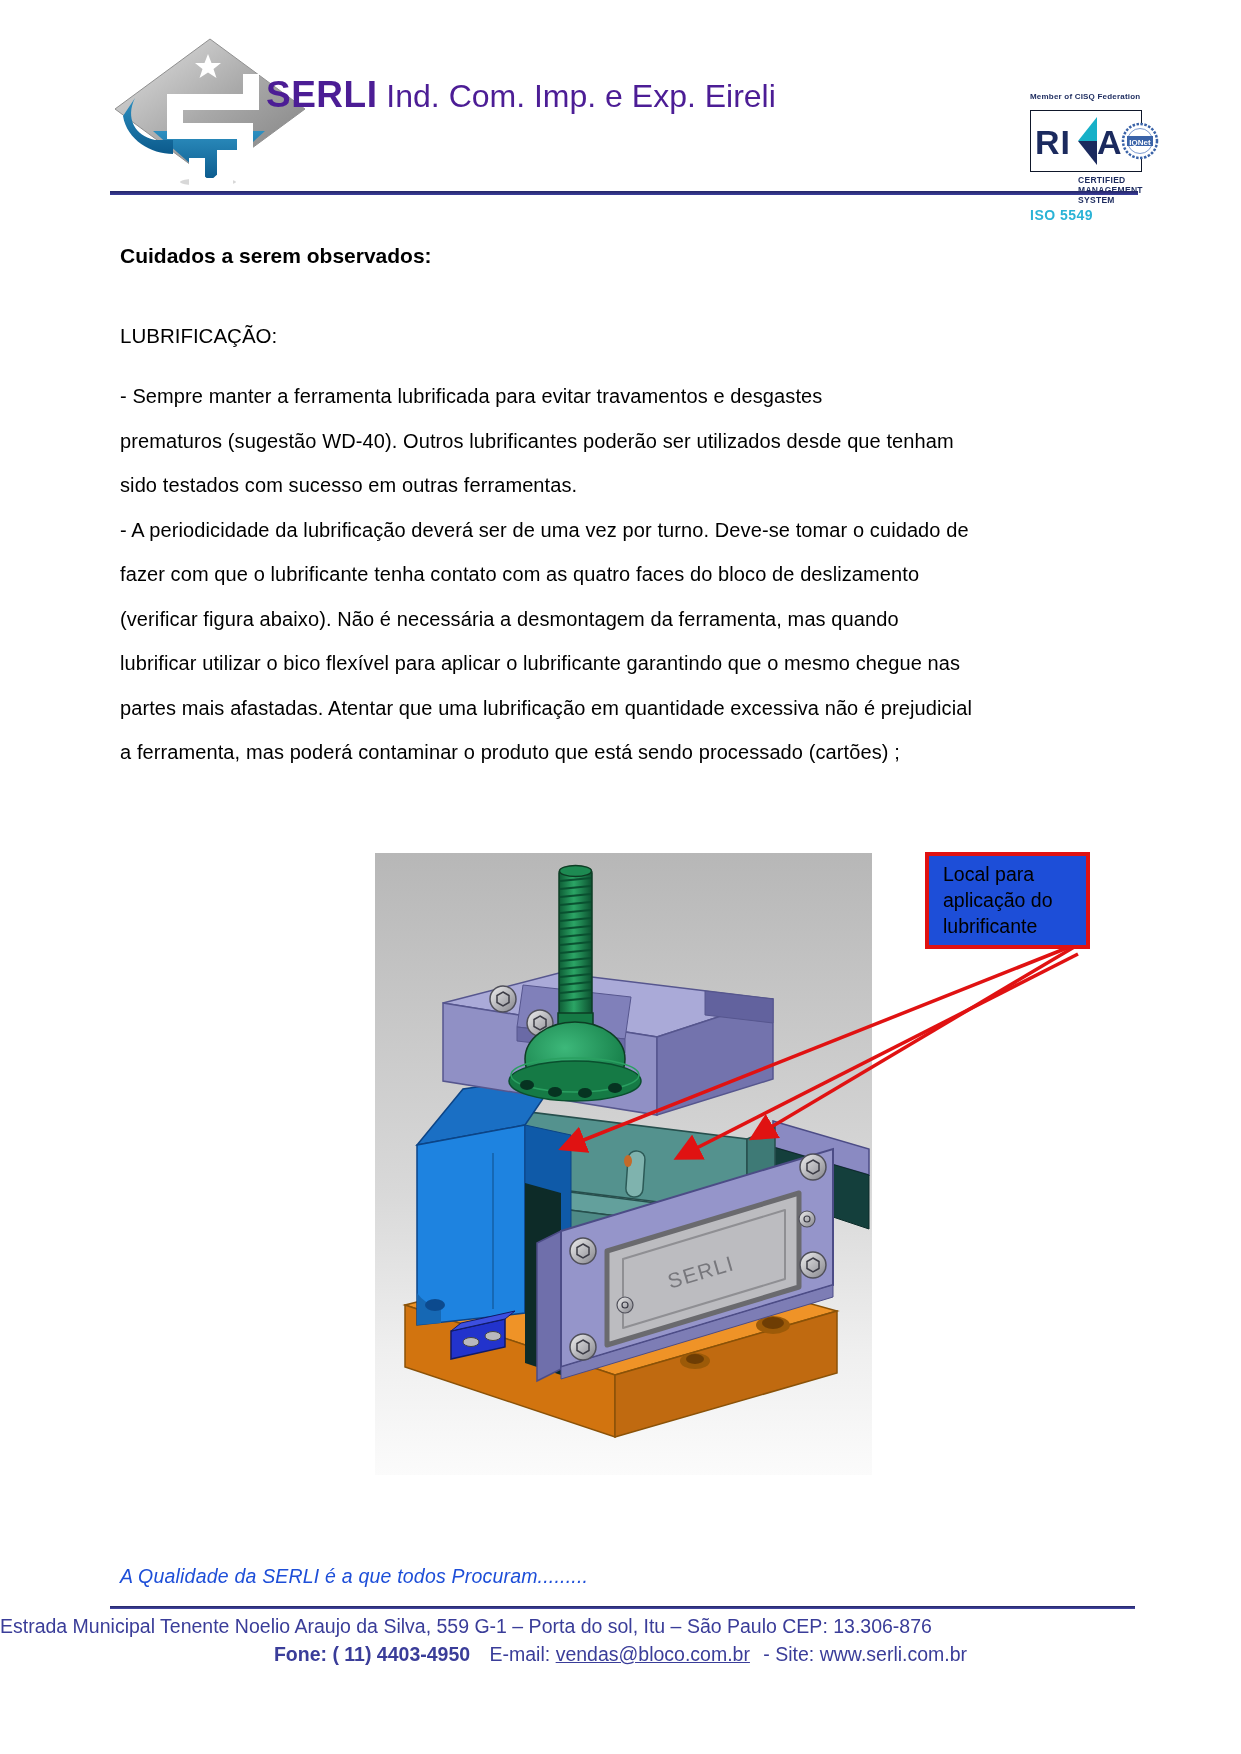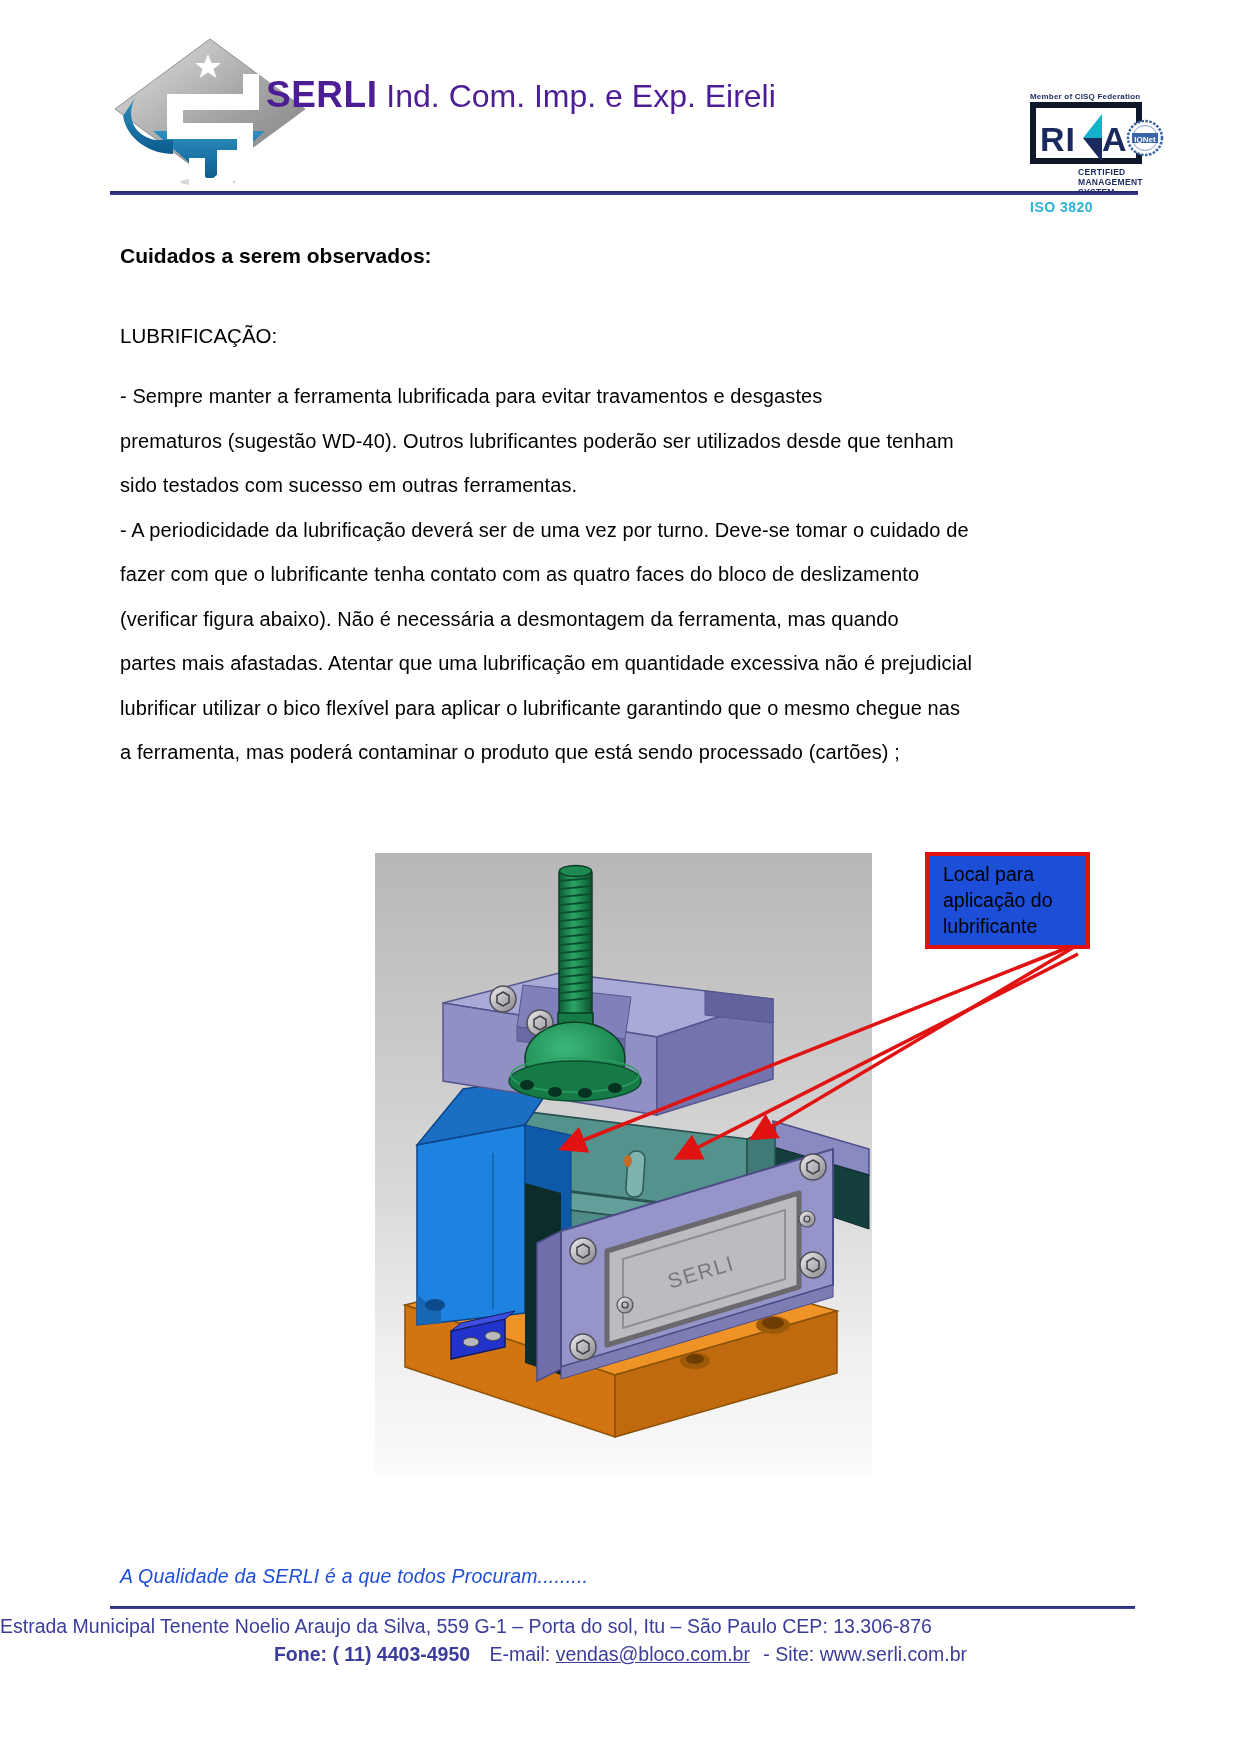--- a/index.html
+++ b/index.html
@@ -11,21 +11,21 @@
   }
   
   .logo { position:absolute; left:113px; top:36px; width:200px; height:150px; }
   .brand-title { position:absolute; left:266px; top:74px; white-space:nowrap; color:#4c1d95; }
   .brand-title .bold { font-size:37px; font-weight:bold; letter-spacing:0.5px; }
   .brand-title .rest { font-size:32px; font-weight:normal; }
   .header-rule { position:absolute; left:110px; top:191px; width:1028px; height:4px;
     background:linear-gradient(to bottom,#232566,#3b3e9b); }
   .rina { position:absolute; left:1030px; top:92px; width:132px; color:#1b2a5e; }
   .rina .member { font-size:8px; font-weight:bold; letter-spacing:0.2px; }
-  .rina .box { margin-top:1px; width:112px; height:62px; border:6px solid #0f172a; background:#fff; position:relative; }
+  .rina .box { margin-top:9px; width:112px; height:62px; border:1px solid #0f172a; background:#fff; position:relative; }
   .rina .certified { margin-top:3px; font-size:8.5px; font-weight:bold; letter-spacing:0.3px;margin-left:48px; }
   .rina .iso { margin-top:2px; font-size:14px; font-weight:bold; color:#2ab3d6; letter-spacing:0.5px; }
   
   .heading { position:absolute; left:120px; top:244px; font-size:21px; font-weight:bold; }
   .subheading { position:absolute; left:120px; top:324px; font-size:20.5px; }
   .bodytext { position:absolute; left:120px; top:374px; width:960px; font-size:20px;
     line-height:44.5px; letter-spacing:0.1px; }
   
   .figure { position:absolute; left:375px; top:853px; width:497px; height:622px;
     background:linear-gradient(to bottom,#b7b7b7 0%,#d9d9d9 55%,#efefef 80%,#fbfbfb 100%); }
@@ -88,37 +88,37 @@
         <text x="66" y="43" font-family="Liberation Sans, sans-serif" font-size="34" font-weight="bold" fill="#1b2a5e">A</text>
         <g>
           <circle cx="109" cy="30" r="17" fill="#ffffff" stroke="#3a63a8" stroke-width="2.5" stroke-dasharray="2.5 1.5"></circle>
           <circle cx="109" cy="30" r="12.5" fill="#ffffff" stroke="#7d9bd0" stroke-width="1"></circle>
           <rect x="96" y="25" width="26" height="10" fill="#3a63a8"></rect>
           <text x="109" y="33.5" text-anchor="middle" font-family="Liberation Sans, sans-serif" font-size="8" font-weight="bold" fill="#ffffff">IQNet</text>
         </g>
       </svg>
     </div>
     <div class="certified">CERTIFIED MANAGEMENT SYSTEM</div>
-    <div class="iso">ISO 3820</div>
+    <div class="iso">ISO 5549</div>
   </div>
 
   <div class="header-rule"></div>
 
   <div class="heading">Cuidados a serem observados:</div>
   <div class="subheading">LUBRIFICAÇÃO:</div>
 
   <div class="bodytext">
     <div>- Sempre manter a ferramenta lubrificada para evitar travamentos e desgastes</div>
     <div>prematuros (sugestão WD-40). Outros lubrificantes poderão ser utilizados desde que tenham</div>
     <div>sido testados com sucesso em outras ferramentas.</div>
     <div>- A periodicidade da lubrificação deverá ser de uma vez por turno. Deve-se tomar o cuidado de</div>
     <div>fazer com que o lubrificante tenha contato com as quatro faces do bloco de deslizamento</div>
     <div>(verificar figura abaixo). Não é necessária a desmontagem da ferramenta, mas quando</div>
+    <div>lubrificar utilizar o bico flexível para aplicar o lubrificante garantindo que o mesmo chegue nas</div>
     <div>partes mais afastadas. Atentar que uma lubrificação em quantidade excessiva não é prejudicial</div>
-    <div>lubrificar utilizar o bico flexível para aplicar o lubrificante garantindo que o mesmo chegue nas</div>
     <div>a ferramenta, mas poderá contaminar o produto que está sendo processado (cartões) ;</div>
   </div>
 
   <div class="figure">
     <svg width="497" height="622" viewBox="0 0 497 622">
       <defs>
         <linearGradient id="silverG" x1="0" y1="0" x2="1" y2="1">
           <stop offset="0" stop-color="#f0f0f0"></stop>
             <stop offset="0.5" stop-color="#b9b9bd"></stop>
             <stop offset="1" stop-color="#84848a"></stop>

